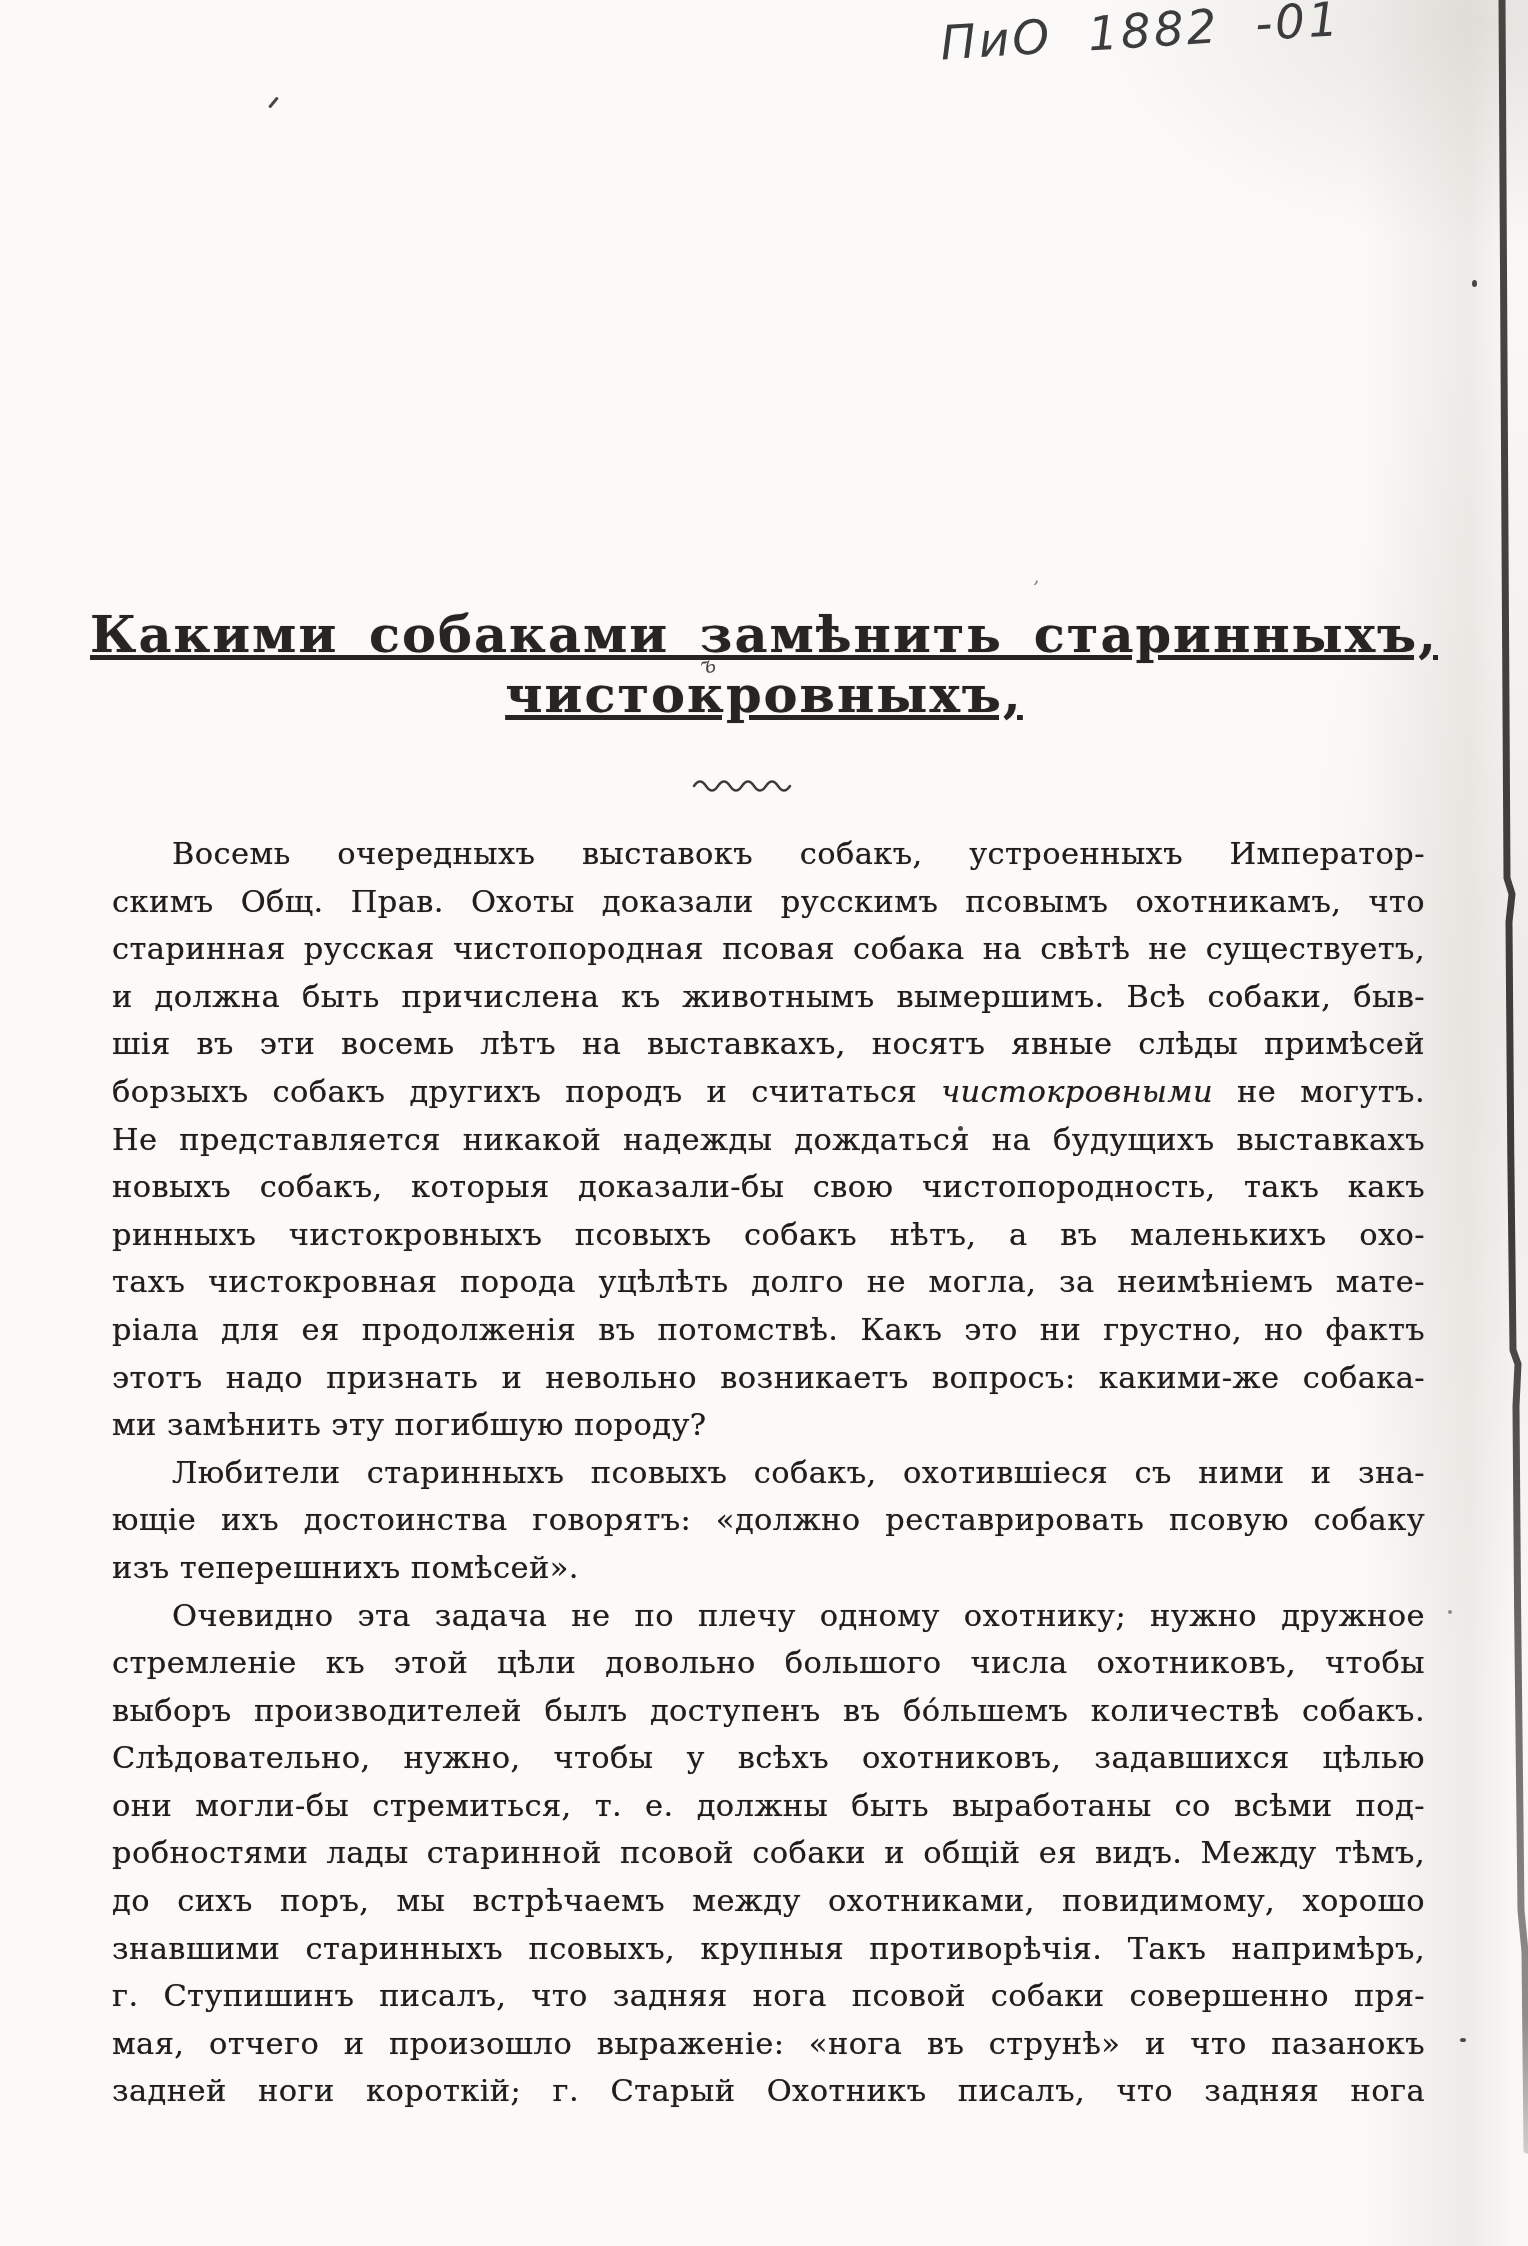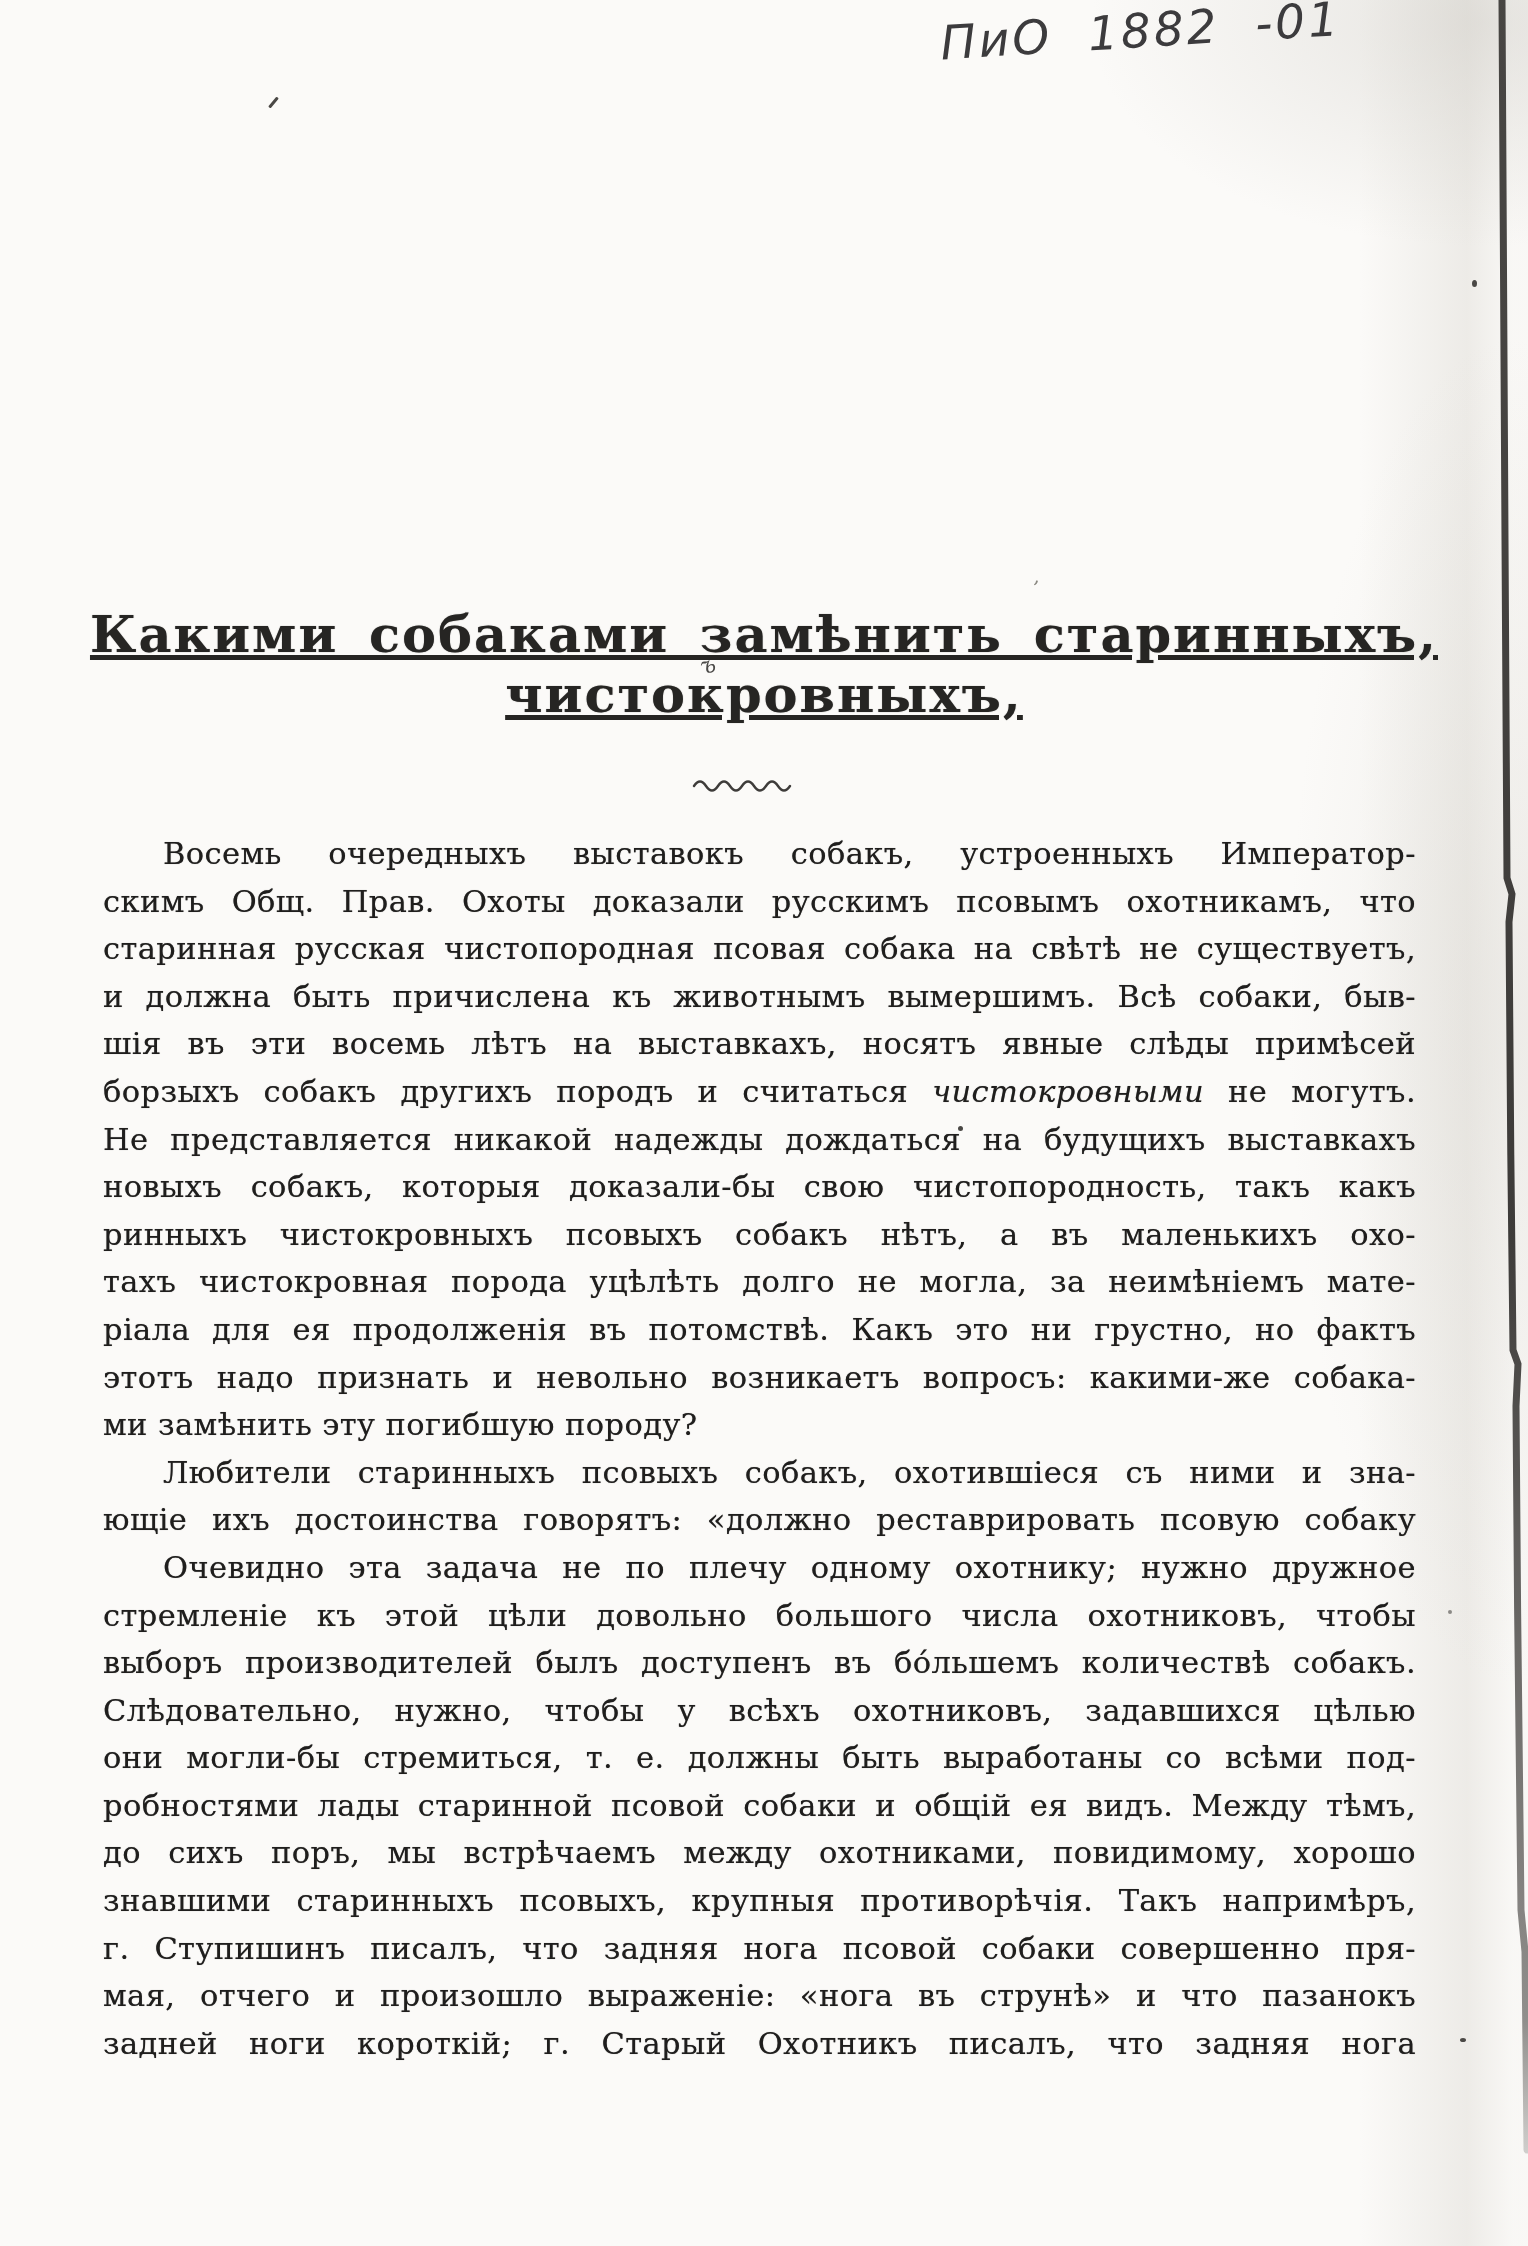--- a/index.html
+++ b/index.html
@@ -40,21 +40,21 @@
     transform:rotate(-14deg);font-weight:normal;letter-spacing:0;
   }
   .apostrophe-mark{
     position:absolute;left:1032px;top:576px;
     font-size:20px;color:#8a8881;transform:rotate(10deg);
   }
   
   .divider{position:absolute;left:692px;top:775px;width:100px;height:20px;}
   
   .text-column{
-    position:absolute;left:103px;top:830px;width:1313px;
+    position:absolute;left:112px;top:830px;width:1313px;
     font-size:30.5px;line-height:47.6px;color:#1f1e1d;
     letter-spacing:0.4px;
     text-shadow:0 0 0.7px rgba(35,34,33,0.65);
   }
   .line{
     text-align:justify;text-align-last:justify;text-justify:inter-word;
     height:47.6px;white-space:normal;
   }
   .line.indent{text-indent:60px;}
   .line.short{text-align-last:left;}
@@ -90,20 +90,21 @@
       <div class="line"><span>борзыхъ собакъ другихъ породъ и считаться </span><span class="it">чистокровными</span><span> не могутъ.</span></div>
       <div class="line"><span>Не представляется никакой надежды дождаться на будущихъ выставкахъ</span></div>
       <div class="line"><span>новыхъ собакъ, которыя доказали-бы свою чистопородность, такъ какъ</span></div>
       <div class="line"><span>ринныхъ чистокровныхъ псовыхъ собакъ нѣтъ, а въ маленькихъ охо-</span></div>
       <div class="line"><span>тахъ чистокровная порода уцѣлѣть долго не могла, за неимѣніемъ мате-</span></div>
       <div class="line"><span>ріала для ея продолженія въ потомствѣ. Какъ это ни грустно, но фактъ</span></div>
       <div class="line"><span>этотъ надо признать и невольно возникаетъ вопросъ: какими-же собака-</span></div>
       <div class="line short"><span>ми замѣнить эту погибшую породу?</span></div>
       <div class="line indent"><span>Любители старинныхъ псовыхъ собакъ, охотившіеся съ ними и зна-</span></div>
       <div class="line"><span>ющіе ихъ достоинства говорятъ: «должно реставрировать псовую собаку</span></div>
+      <div class="line short"><span>изъ теперешнихъ помѣсей».</span></div>
       <div class="line indent"><span>Очевидно эта задача не по плечу одному охотнику; нужно дружное</span></div>
       <div class="line"><span>стремленіе къ этой цѣли довольно большого числа охотниковъ, чтобы</span></div>
       <div class="line"><span>выборъ производителей былъ доступенъ въ бо́льшемъ количествѣ собакъ.</span></div>
       <div class="line"><span>Слѣдовательно, нужно, чтобы у всѣхъ охотниковъ, задавшихся цѣлью</span></div>
       <div class="line"><span>они могли-бы стремиться, т. е. должны быть выработаны со всѣми под-</span></div>
       <div class="line"><span>робностями лады старинной псовой собаки и общій ея видъ. Между тѣмъ,</span></div>
       <div class="line"><span>до сихъ поръ, мы встрѣчаемъ между охотниками, повидимому, хорошо</span></div>
       <div class="line"><span>знавшими старинныхъ псовыхъ, крупныя противорѣчія. Такъ напримѣръ,</span></div>
       <div class="line"><span>г. Ступишинъ писалъ, что задняя нога псовой собаки совершенно пря-</span></div>
       <div class="line"><span>мая, отчего и произошло выраженіе: «нога въ струнѣ» и что пазанокъ</span></div>

